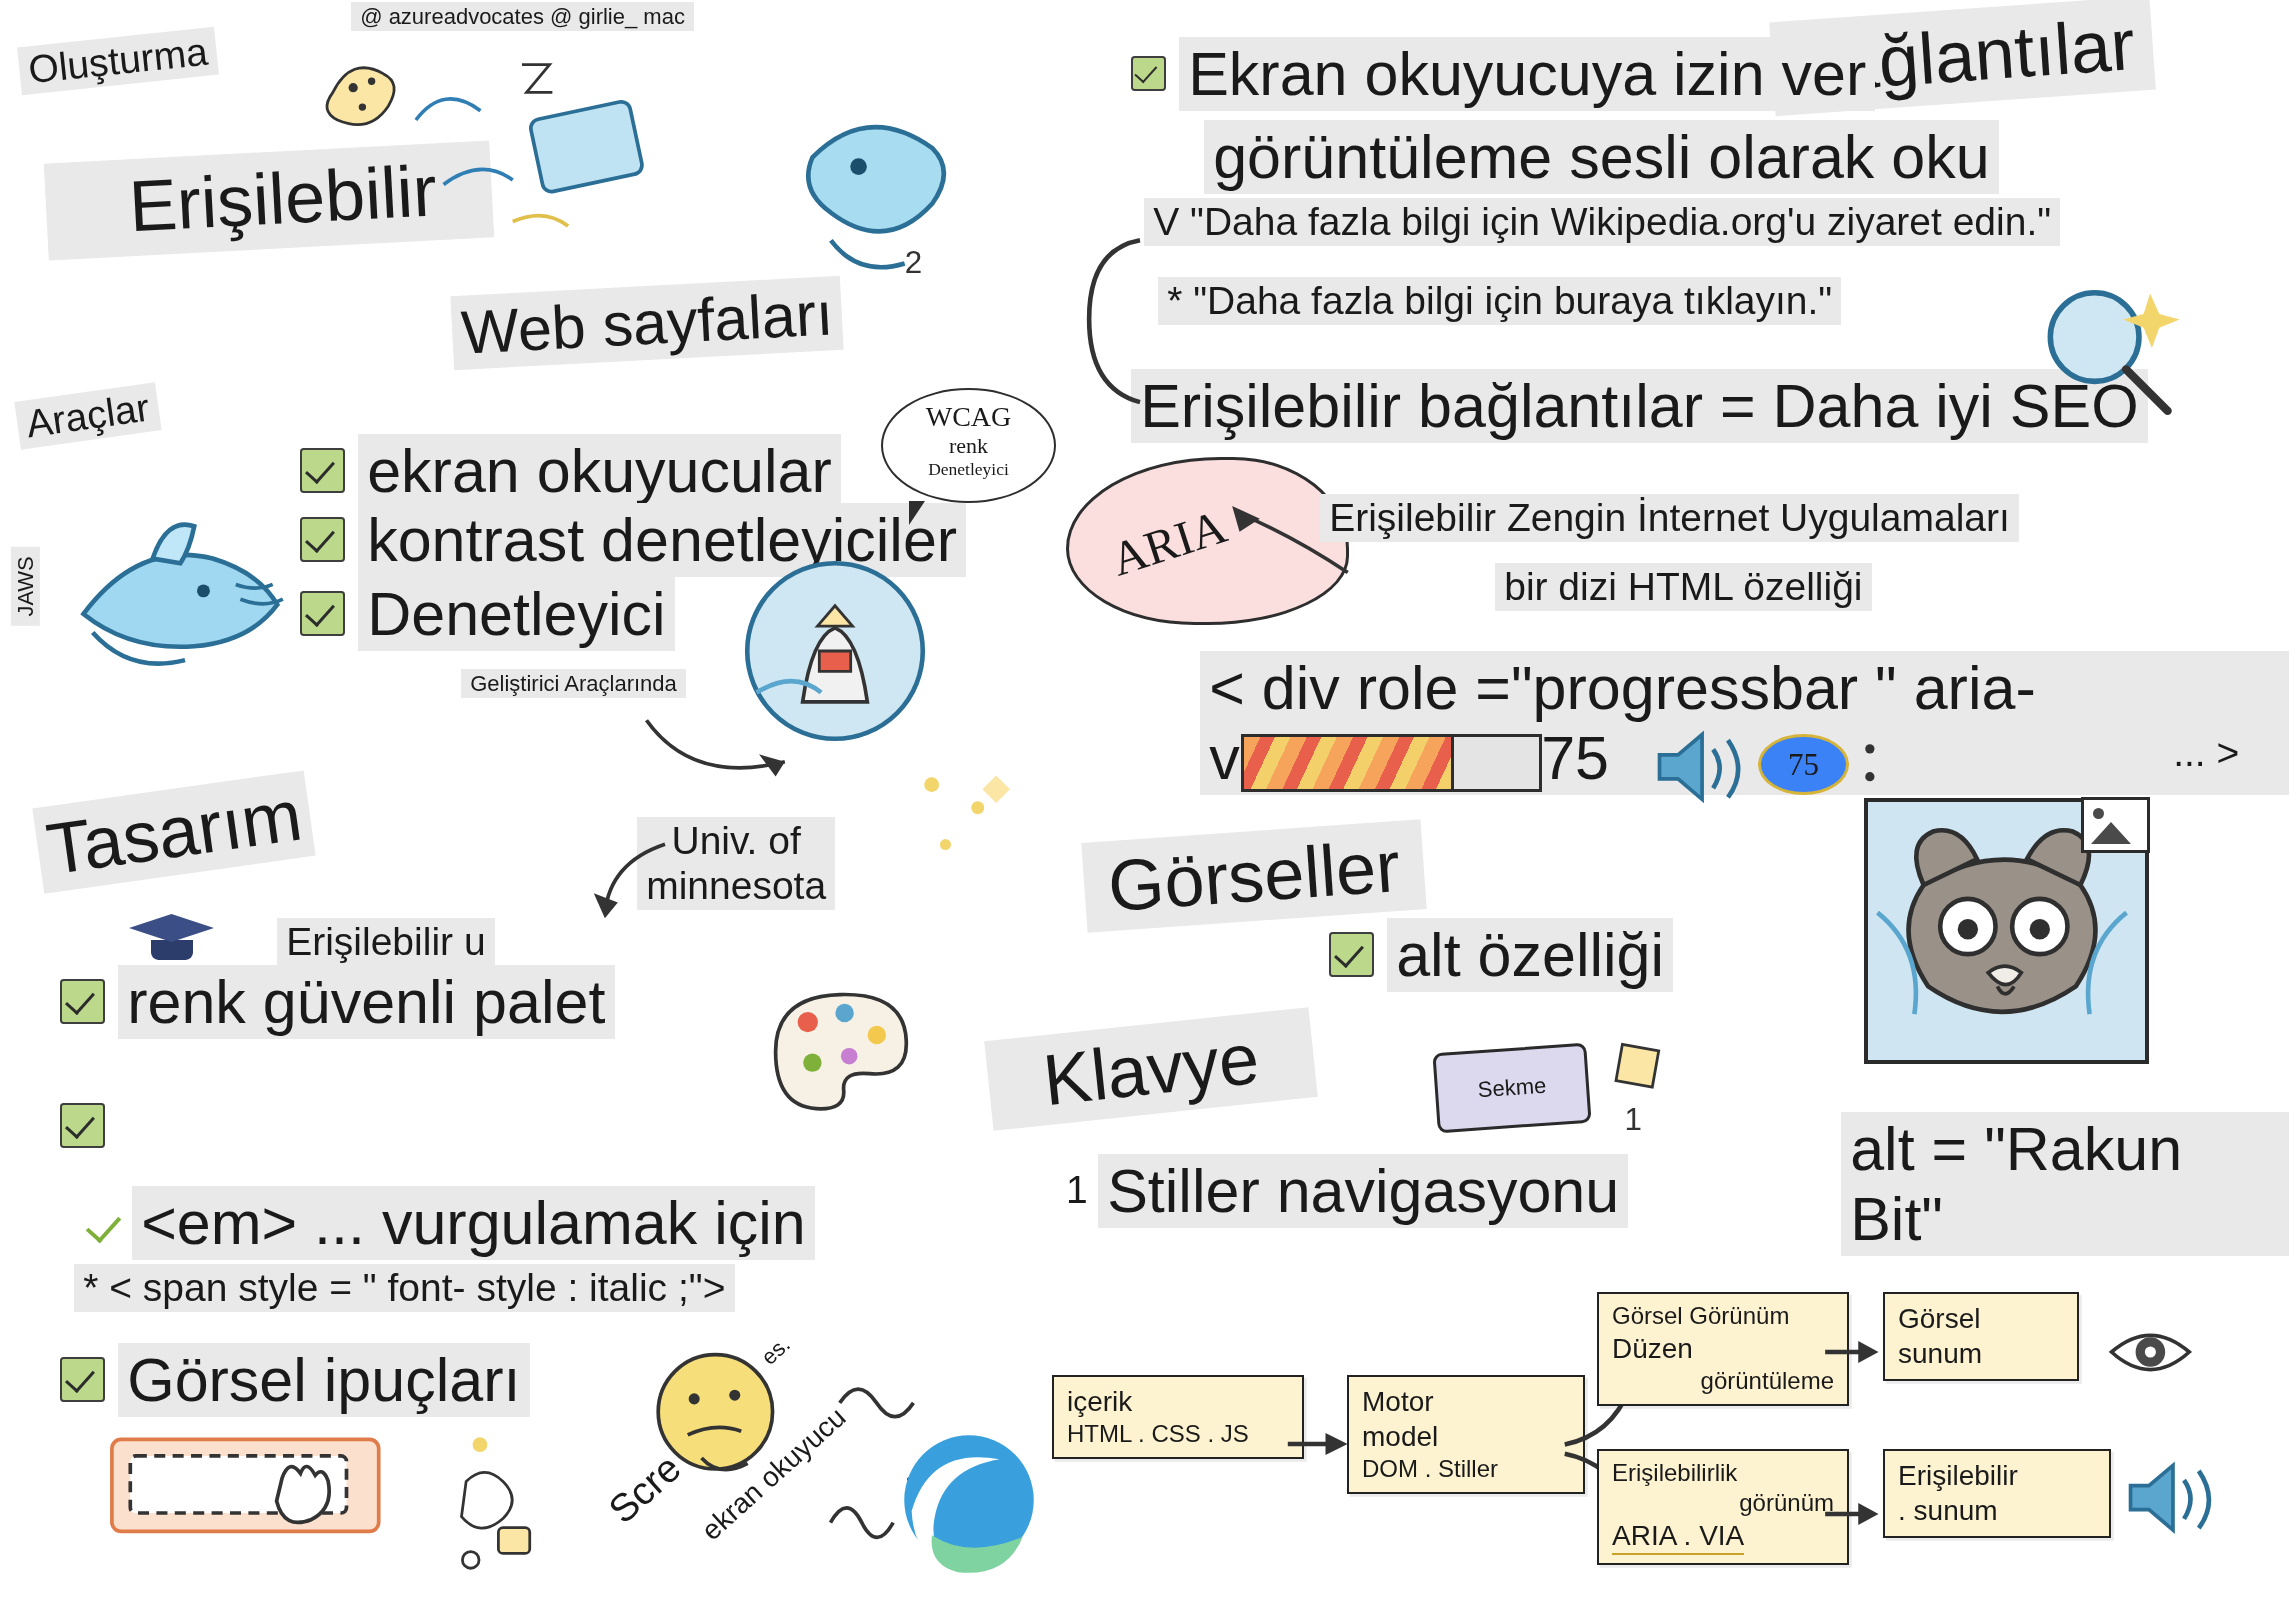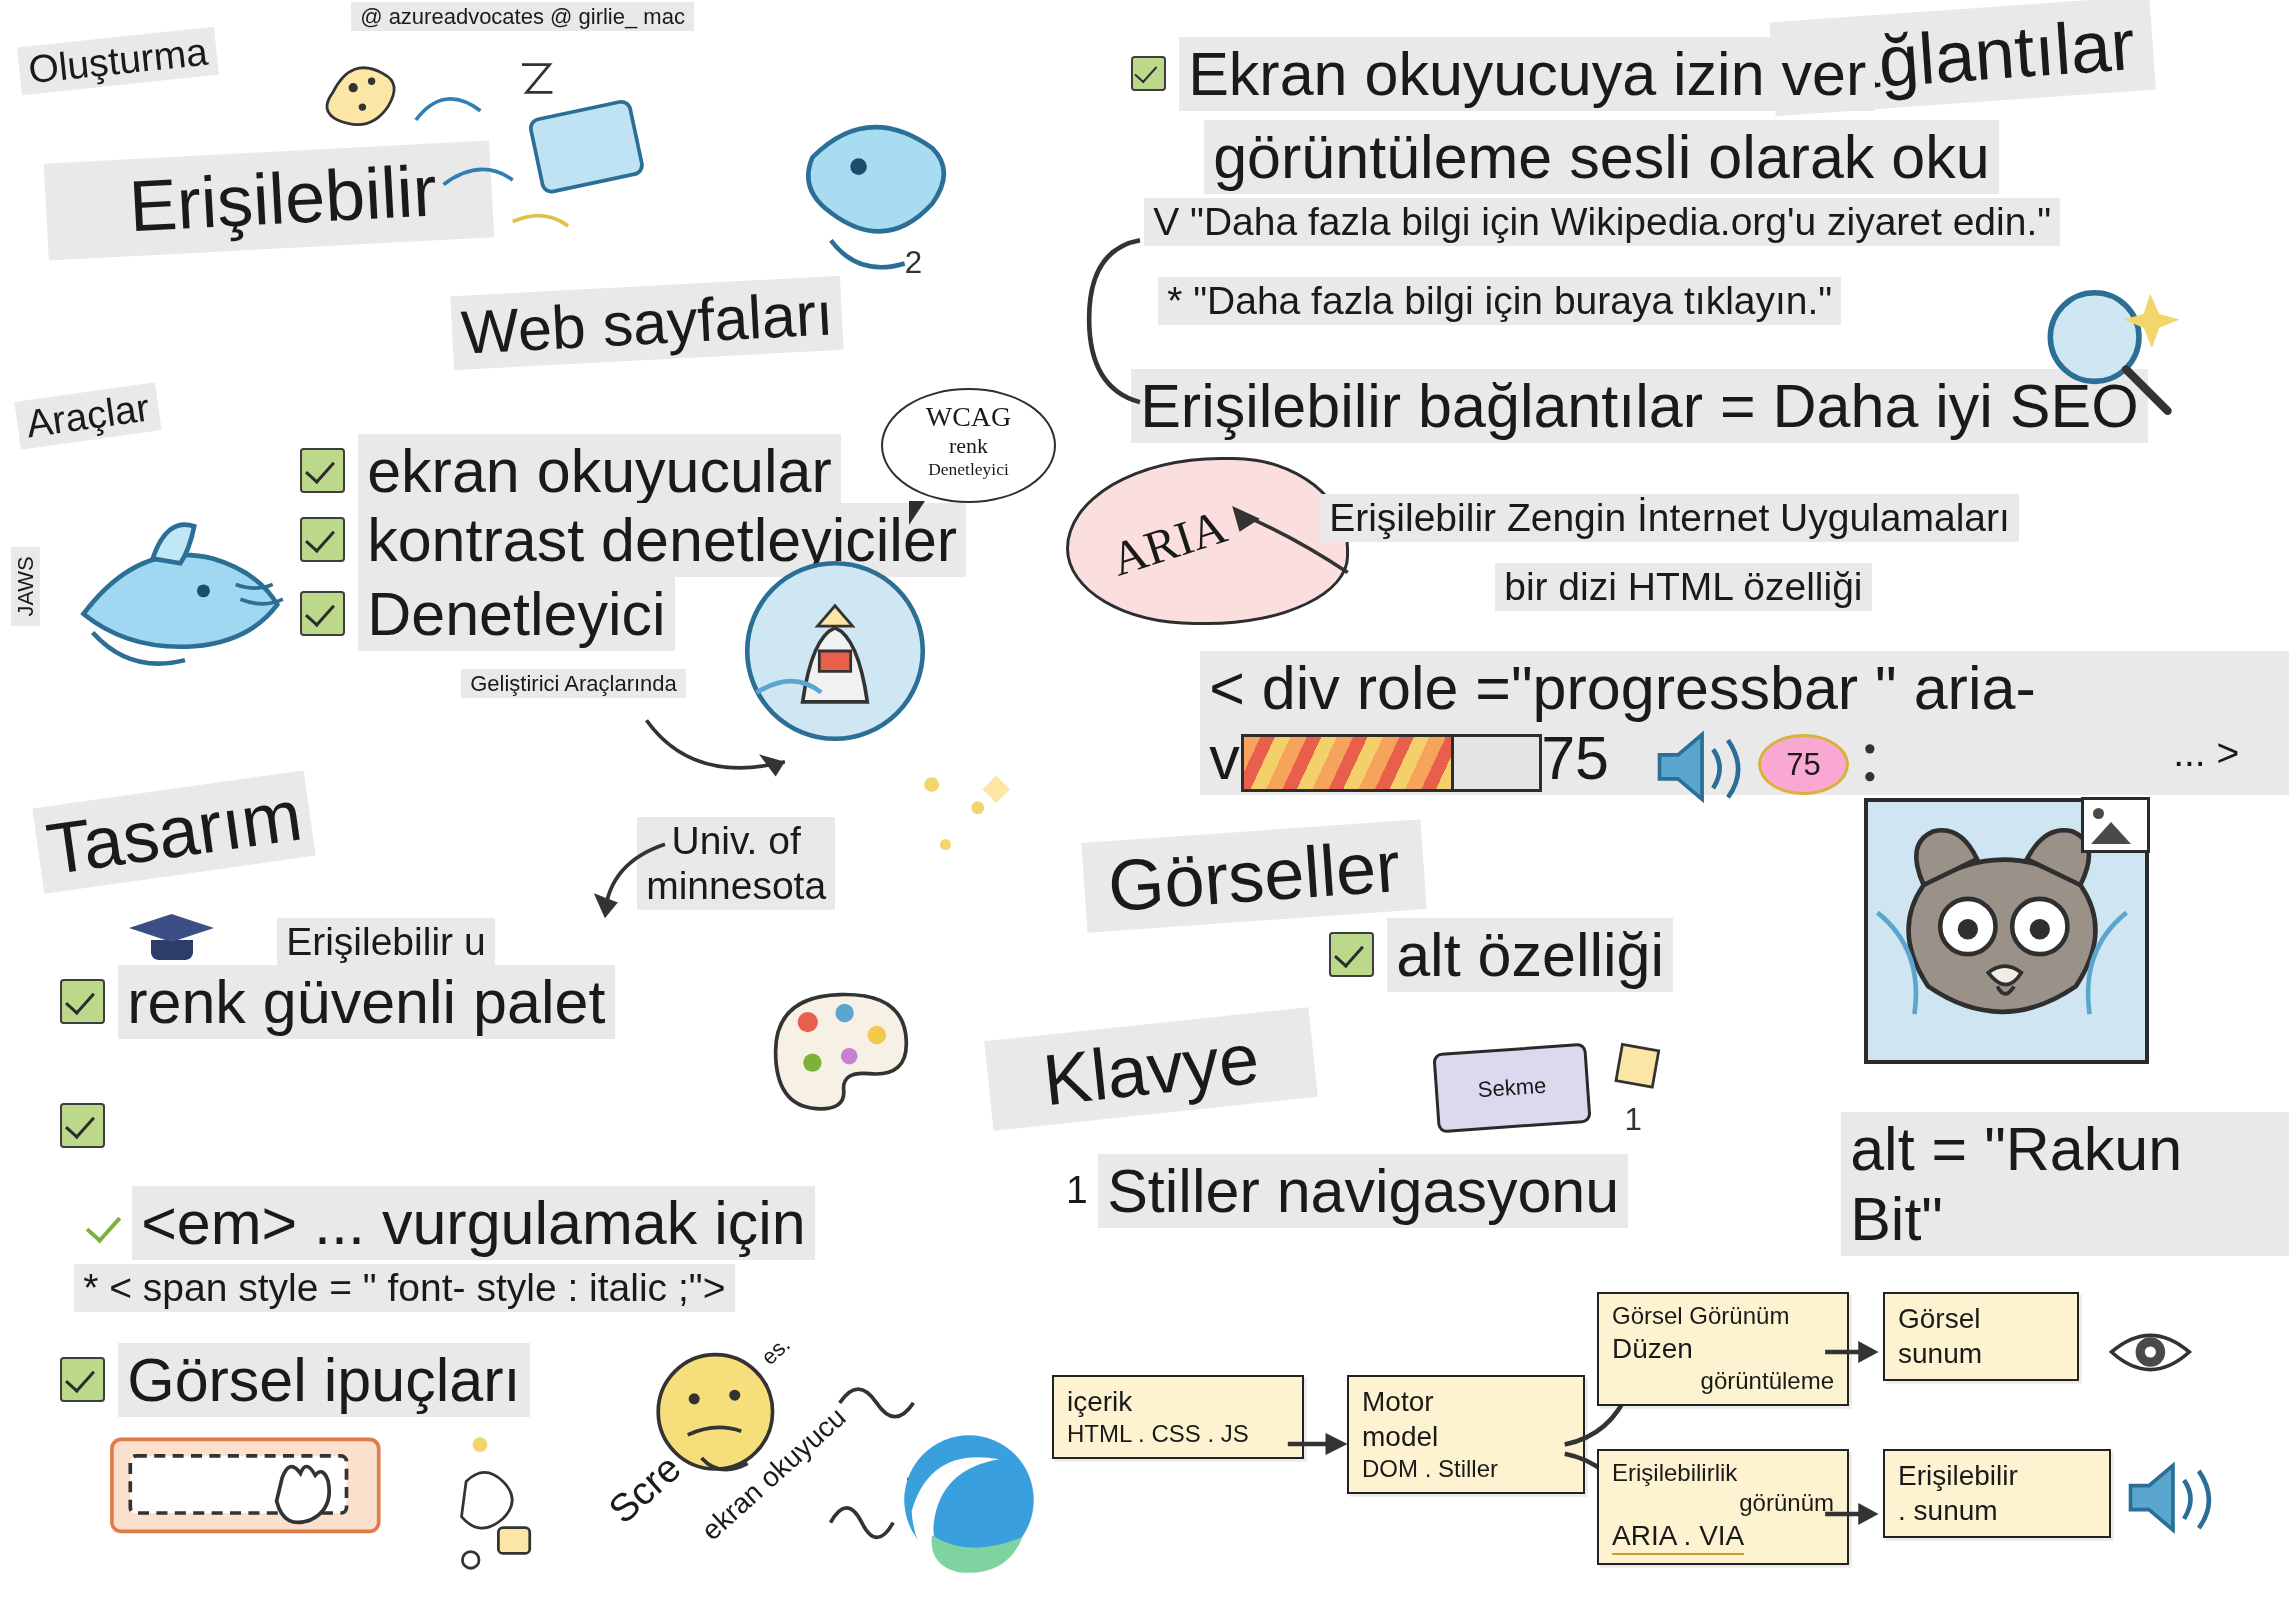--- a/index.html
+++ b/index.html
@@ -91,22 +91,23 @@
     text-align:center;
     font-family:Liberation Serif, serif;
   }
   .wcag-bubble:after{
     content:"";position:absolute;left:26px;bottom:-24px;
     border-width:24px 16.6px 0 0;border-style:solid;
     border-color:#2e2e2e transparent transparent transparent;
   }
   .badge75{
     width:85px;height:55px;border:3.7px solid #d6b43a;border-radius:50%;
-    background:#f9a8d4;display:flex;align-items:center;justify-content:center;
+    background:#3b82f6;display:flex;align-items:center;justify-content:center;
     font-size:31px;
+    font-family:Liberation Serif, serif;
   }
   .progress-outer{
     width:295px;height:52px;border:3.7px solid #2d2d2d;background:#e4e4e4;
     display:flex;align-items:stretch;
   }
   .progress-fill{
     width:70%;
     background:repeating-linear-gradient(115deg,#f6a45c 0 14.8px,#e8604c 14.8px 28px,#f3d06a 28px 42px);
     border-right:3.7px solid #2d2d2d;
   }

